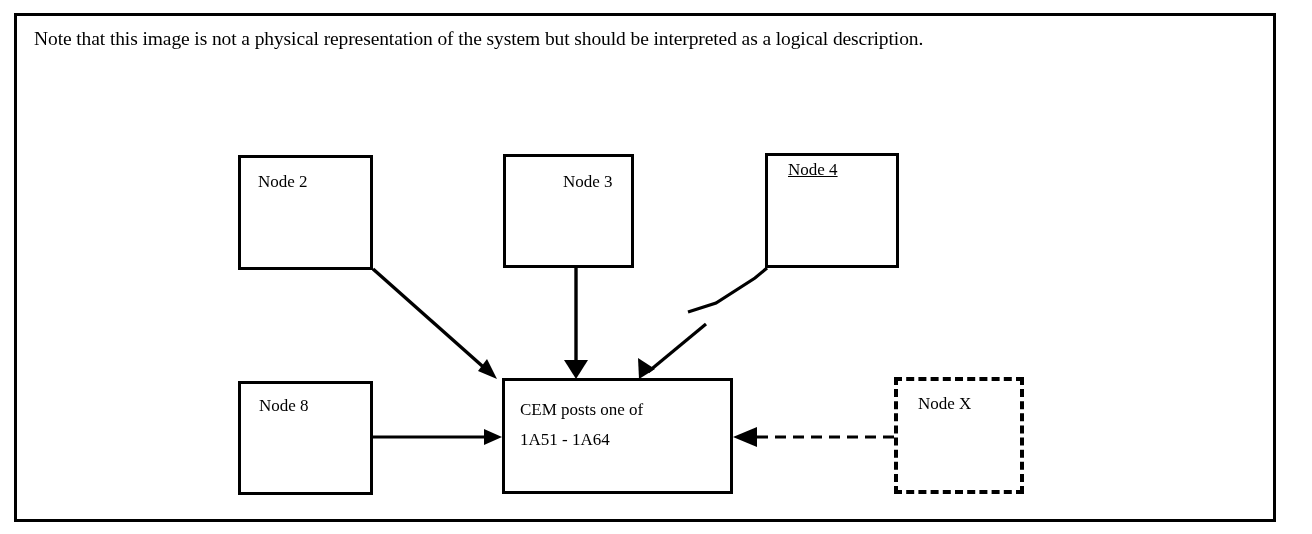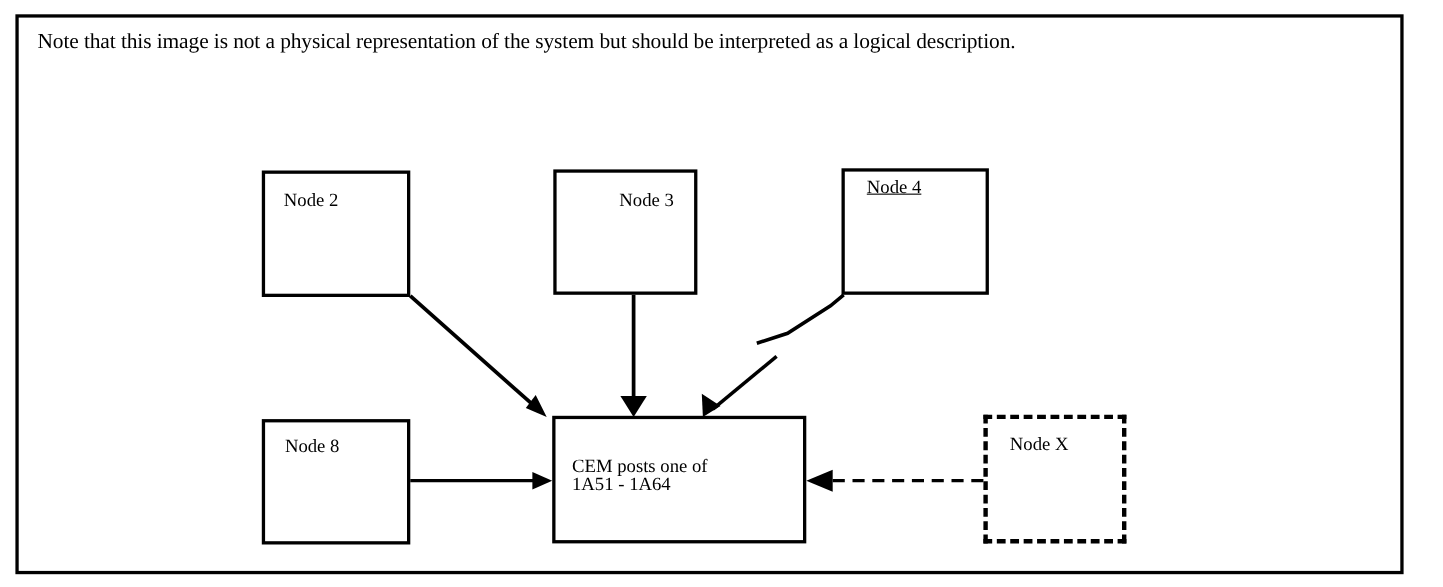--- a/index.html
+++ b/index.html
@@ -82,21 +82,21 @@
   <div class="node-box" style="left:503px; top:154px; width:131px; height:114px;"></div>
   <div class="node-label" style="left:523px; top:170px;margin-left:40px;">Node 3</div>
 
   <div class="node-box" style="left:765px; top:153px; width:134px; height:115px;"></div>
   <div class="node-label" style="left:788px; top:158px;text-decoration:underline;">Node 4</div>
 
   <div class="node-box" style="left:238px; top:381px; width:135px; height:114px;"></div>
   <div class="node-label" style="left:259px; top:394px;">Node 8</div>
 
   <div class="node-box" style="left:502px; top:378px; width:231px; height:116px;"></div>
-  <div class="node-label" style="left:520px; top:412px;">CEM posts one of</div>
+  <div class="node-label" style="left:520px; top:398px;">CEM posts one of</div>
   <div class="node-label" style="left:520px; top:428px;">1A51 - 1A64</div>
 
   <div class="node-box dashed" style="left:894px; top:377px; width:130px; height:117px;"></div>
   <div class="node-label" style="left:918px; top:392px;">Node X</div>
 
   <svg id="svg-layer" viewBox="0 0 1312 534" xmlns="http://www.w3.org/2000/svg">
 
     <g>
       <line x1="373" y1="437" x2="497" y2="437" stroke="#000000" stroke-width="3"></line>
       <polygon points="502,437 484,429 484,445" fill="#000000"></polygon>

